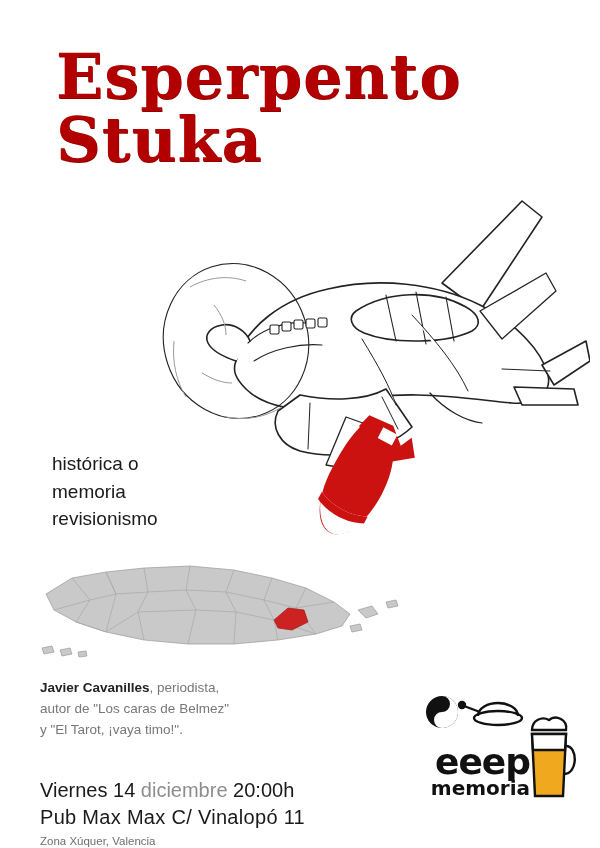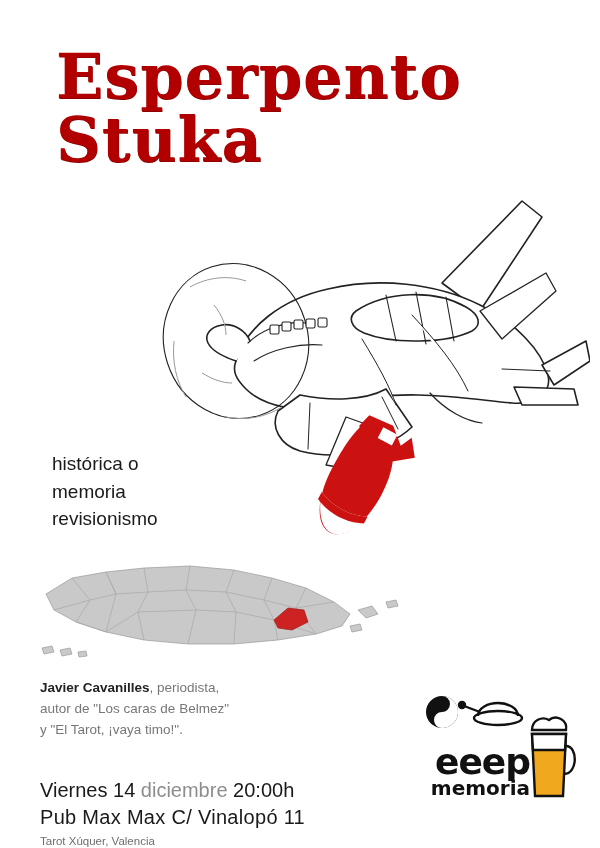--- a/index.html
+++ b/index.html
@@ -296,21 +296,21 @@
       <span>Viernes 14</span>
       <span class="muted">diciembre</span>
       <span>20:00h</span>
     </div>
     <div class="event-line second">
       <span>Pub</span>
       <span>Max Max</span>
       <span>C/</span>
       <span>Vinalopó 11</span>
     </div>
-    <div class="event-sub">Tarot Xúquer, Valencia</div>
+    <div class="event-sub">Zona Xúquer, Valencia</div>
   </div>
 
   <div class="logo">
     <svg width="160" height="130" viewBox="0 0 160 130" xmlns="http://www.w3.org/2000/svg">
 
       <g>
         <circle cx="22" cy="22" r="16" fill="#111111"></circle>
         <path d="M22 6 A16 16 0 0 1 22 38 A8 8 0 0 1 22 22 A8 8 0 0 0 22 6 Z" fill="#ffffff"></path>
         <circle cx="22" cy="14" r="3" fill="#111111"></circle>
         <circle cx="22" cy="30" r="3" fill="#ffffff"></circle>

